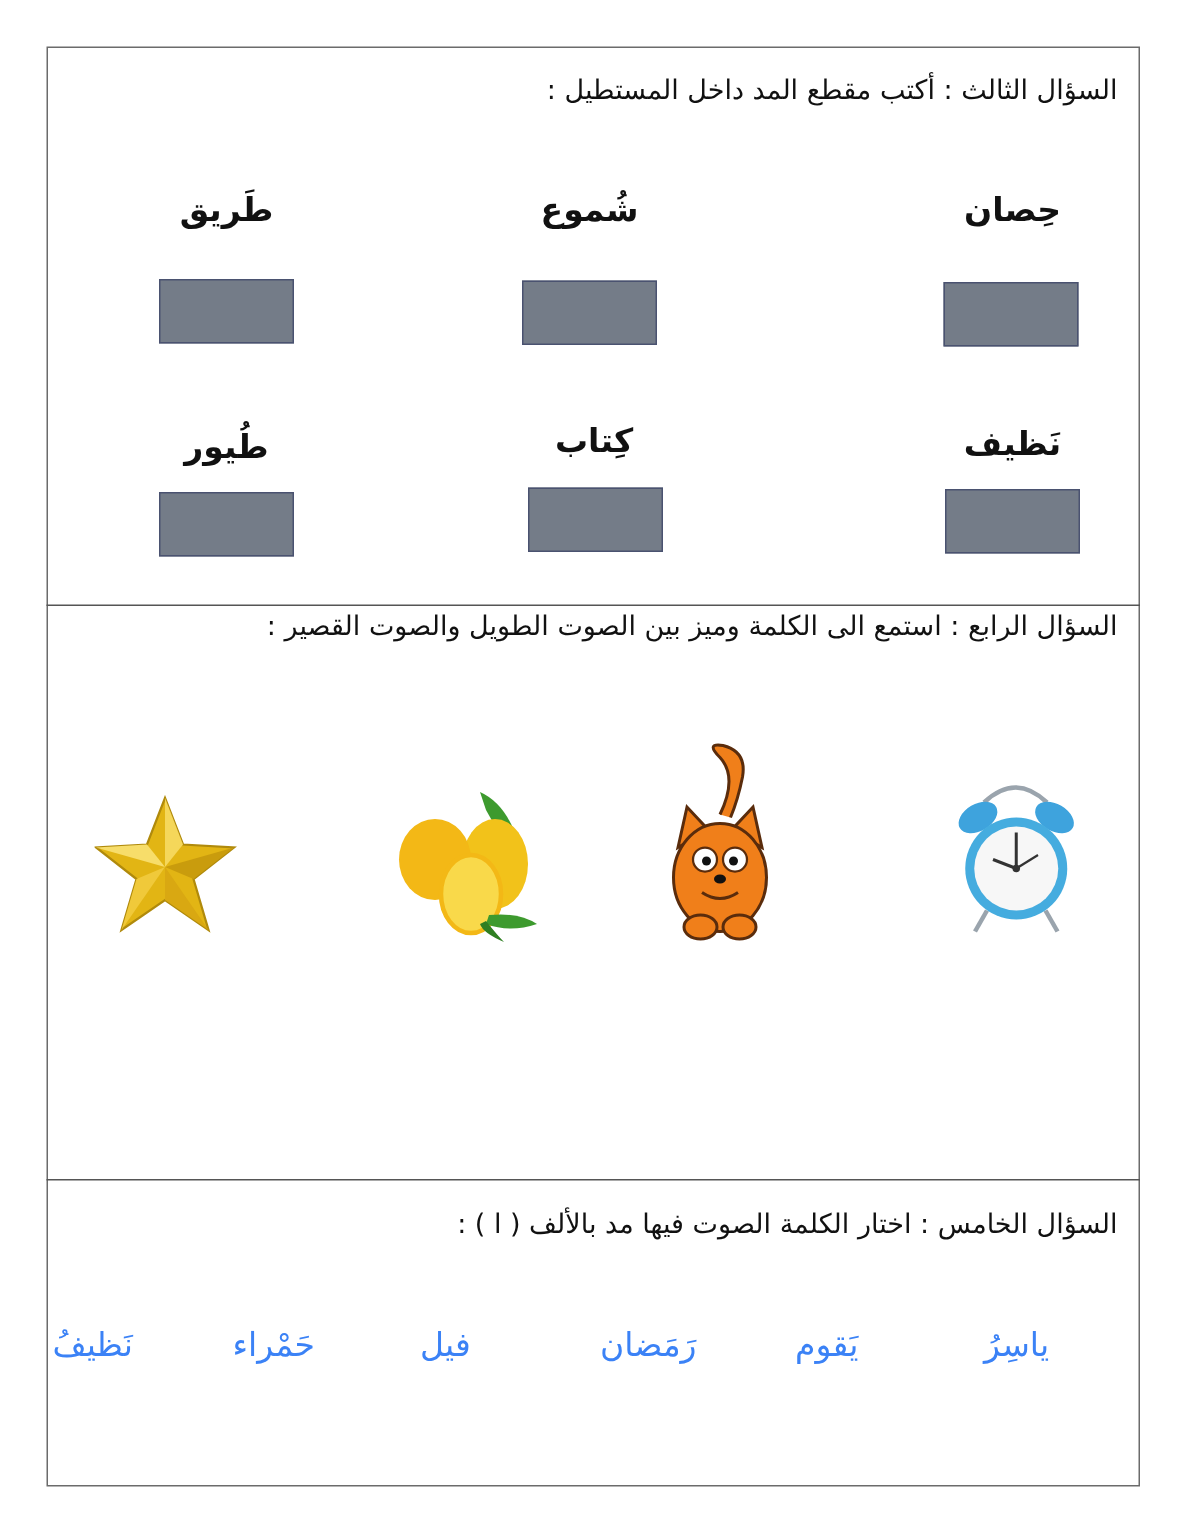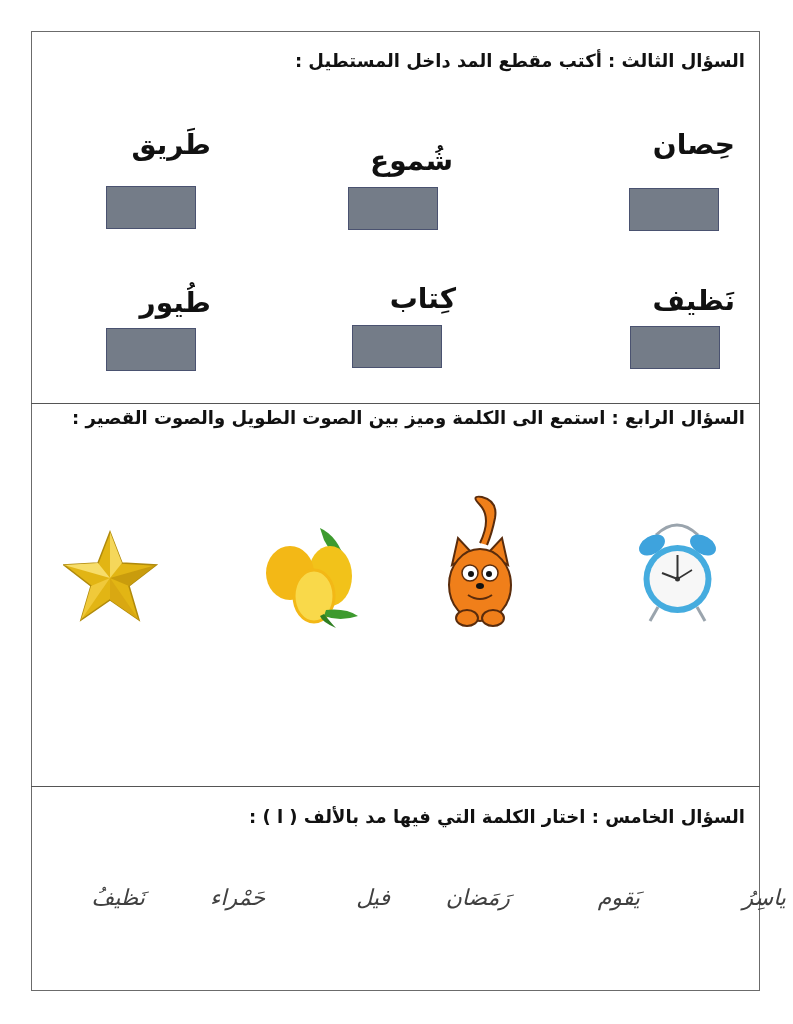--- a/index.html
+++ b/index.html
@@ -3,40 +3,40 @@
 <meta charset="utf-8">
 <style>
   html, body { margin:0; padding:0; background:#ffffff; }
   body { width:793px; height:1024px; position:relative; overflow:hidden;
          font-family:"DejaVu Sans", sans-serif; color:#111; }
   .frame { position:absolute; left:31px; top:31px; width:729px; height:960px;
            border:1.5px solid #6b6b6b; box-sizing:border-box; }
   .divider { position:absolute; left:31px; width:729px; height:0;
              border-top:1.5px solid #555; }
   .q-title { position:absolute; right:48px; direction:rtl; font-size:18px;
-             font-weight:bold; white-space:nowrap; }
-  .word { position:absolute; direction:rtl; font-size:28px; font-weight:bold;
-          width:120px; }
+             font-weight:normal; white-space:nowrap; }
+  .word { position:absolute; direction:rtl; font-size:22px; font-weight:bold;
+          text-align:center; width:120px; }
   .box { position:absolute; width:90px; height:43px; background:#747c88;
          border:1.5px solid #4a5270; box-sizing:border-box; }
   .pic { position:absolute; }
-  .choice { position:absolute; direction:rtl; font-size:22px; color:#404040;
-            text-align:right; width:110px;font-style:italic; }
+  .choice { position:absolute; direction:rtl; font-size:22px; color:#3b82f6;
+            text-align:left; width:110px; }
 </style>
 </head>
 <body>
 
 <div class="frame"></div>
 <div class="divider" style="top:403px"></div>
 <div class="divider" style="top:786px"></div>
 
 <div class="q-title" style="top:50px">السؤال الثالث : أكتب مقطع المد داخل المستطيل :</div>
 
 <div class="word" style="left:615px;top:128px">حِصان</div>
-<div class="word" style="left:333px;top:144px">شُموع</div>
+<div class="word" style="left:333px;top:128px">شُموع</div>
 <div class="word" style="left:91px;top:128px">طَريق</div>
 <div class="box" style="left:629px;top:188px"></div>
 <div class="box" style="left:348px;top:187px"></div>
 <div class="box" style="left:106px;top:186px"></div>
 
 <div class="word" style="left:615px;top:284px">نَظيف</div>
 <div class="word" style="left:336px;top:282px">كِتاب</div>
 <div class="word" style="left:91px;top:286px">طُيور</div>
 <div class="box" style="left:630px;top:326px"></div>
 <div class="box" style="left:352px;top:325px"></div>
@@ -84,20 +84,20 @@
 
 <svg class="pic" style="left:63px;top:530px" width="95" height="92" viewBox="0 0 95 92">
   <polygon points="47,2 59,33 93,35 66,56 76,90 47,70 18,90 28,56 1,35 35,33" fill="#e2b514" stroke="#b08a0c" stroke-width="1.5"></polygon>
   <polygon points="47,2 47,48 59,33" fill="#f5d75a"></polygon>
   <polygon points="47,48 93,35 66,56" fill="#c99c0d"></polygon>
   <polygon points="47,48 76,90 47,70" fill="#d9a812"></polygon>
   <polygon points="47,48 18,90 28,56" fill="#f0c93a"></polygon>
   <polygon points="47,48 1,35 35,33" fill="#f7dd6a"></polygon>
 </svg>
 
-<div class="q-title" style="top:806px">السؤال الخامس : اختار الكلمة التي فيها مد بالألف ( ا )  :</div>
+<div class="q-title" style="top:806px">السؤال الخامس : اختار الكلمة الصوت فيها مد بالألف ( ا )  :</div>
 
-<div class="choice" style="left:676px;top:885px">ياسِرُ</div>
+<div class="choice" style="left:656px;top:885px">ياسِرُ</div>
 <div class="choice" style="left:530px;top:885px">يَقوم</div>
 <div class="choice" style="left:400px;top:885px">رَمَضان</div>
 <div class="choice" style="left:280px;top:885px">فيل</div>
 <div class="choice" style="left:155px;top:885px">حَمْراء</div>
 <div class="choice" style="left:35px;top:885px">نَظيفُ</div>
 
 </body></html>

